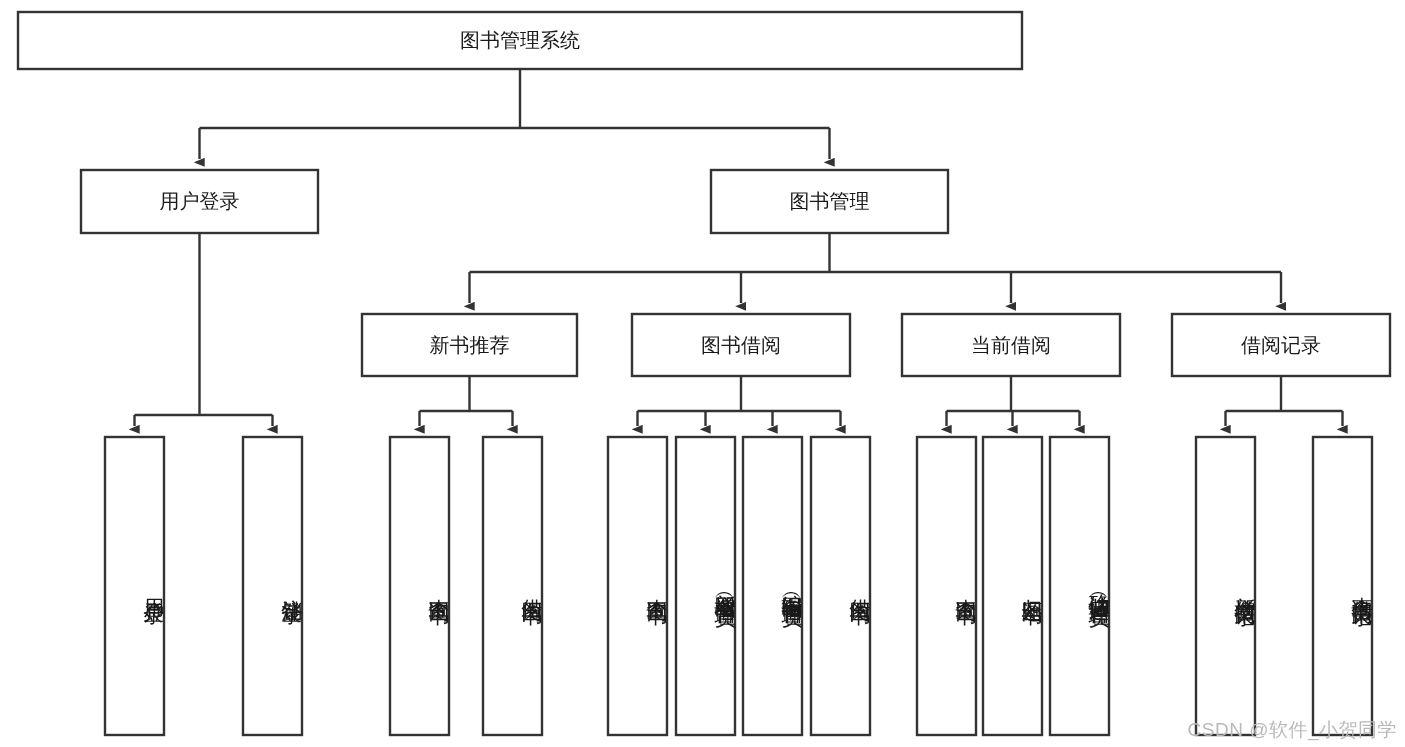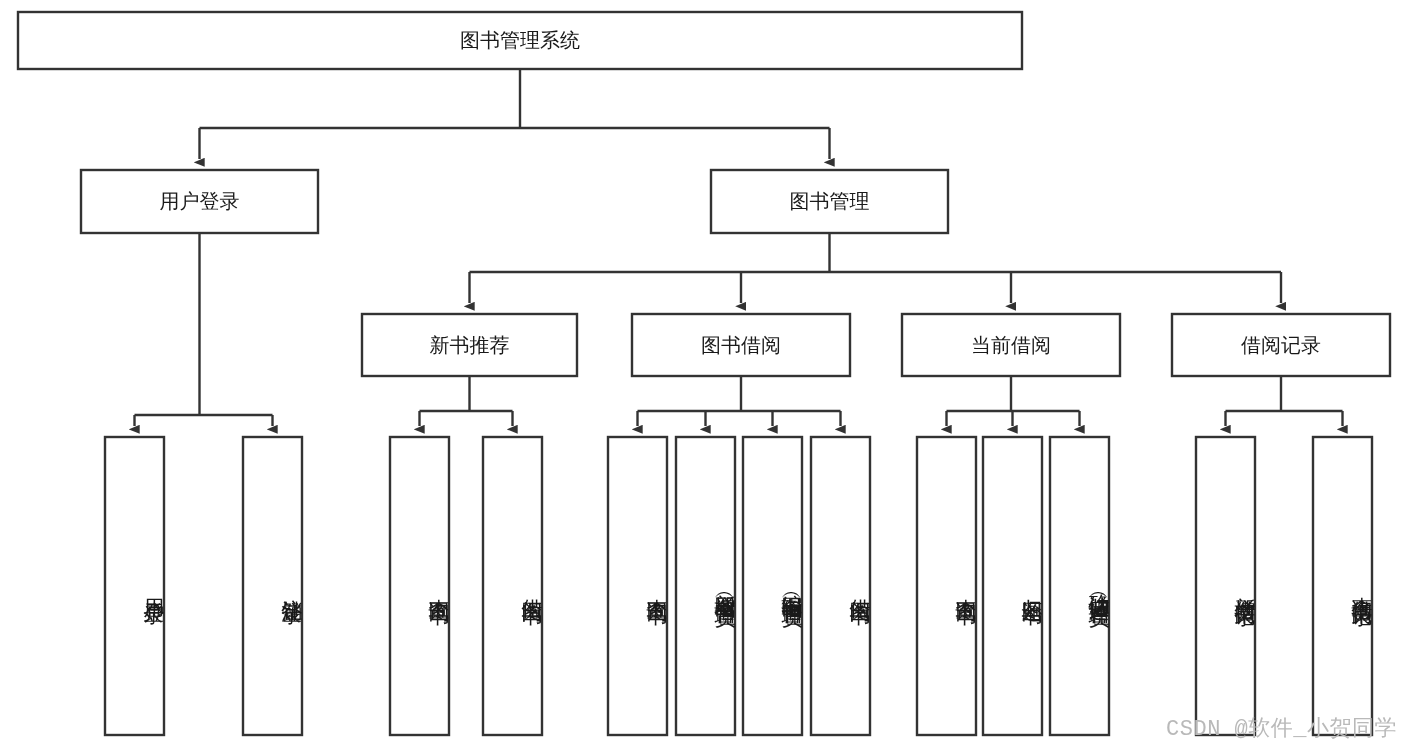--- a/index.html
+++ b/index.html
@@ -50,22 +50,22 @@
   }
   .connector {
     stroke: #333333;
     stroke-width: 2.4;
     fill: none;
   }
   .watermark {
     position: absolute;
     right: 8px;
     bottom: 4px;
-    font-family: Liberation Mono, monospace;
-    font-size: 22px;
+    font-family: Liberation Sans, sans-serif;
+    font-size: 19px;
     color: #b9b9b9;
     letter-spacing: 0.5px;
     white-space: nowrap;
     margin-top: 10px;
   }
 </style>
 </head>
 <body>
 
 <svg id="diagram" viewBox="0 0 1405 747" xmlns="http://www.w3.org/2000/svg">

